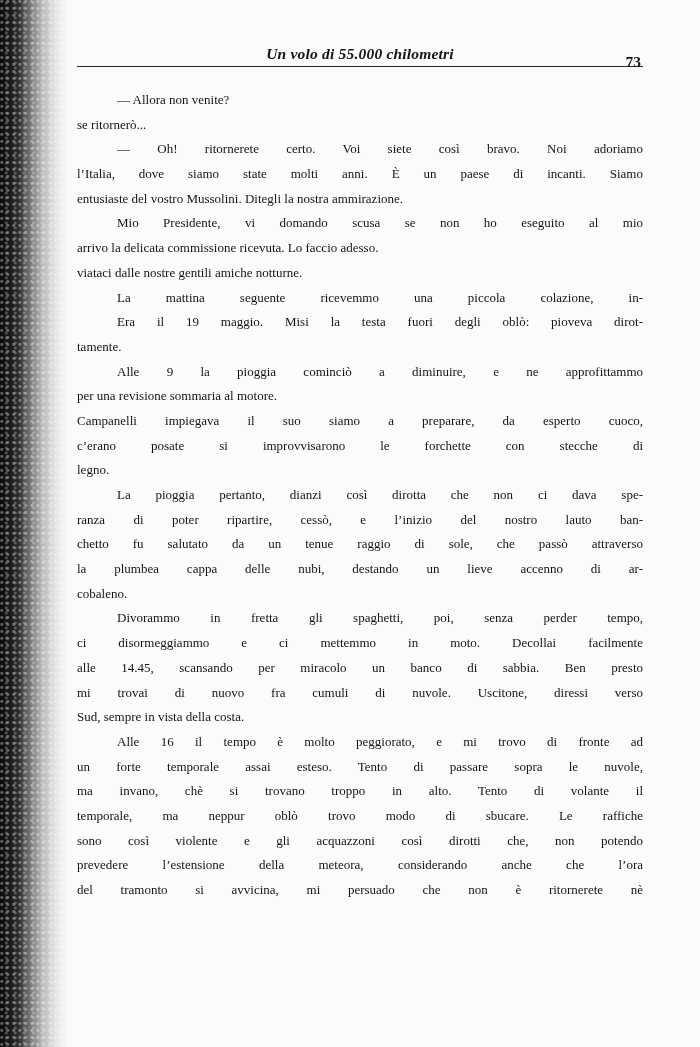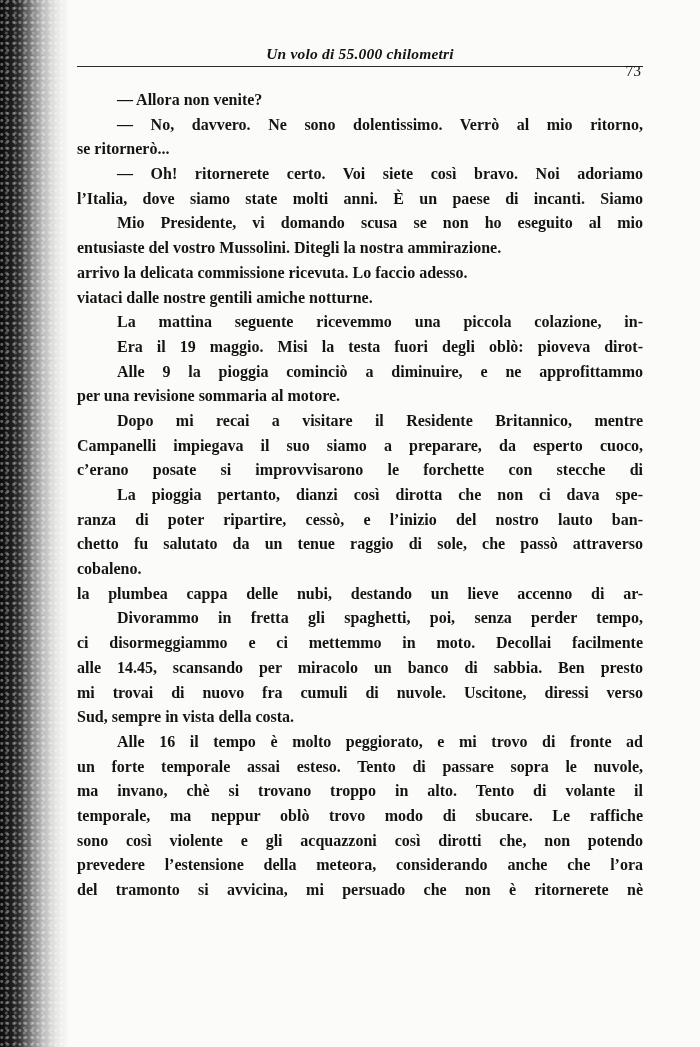--- a/index.html
+++ b/index.html
@@ -28,27 +28,27 @@
   .running-head {
     position: absolute; top: 44px; left: 0; width: 566px; height: 22px;
     border-bottom: 1.5px solid #2a2a2a;
   }
   .running-title {
     position: absolute; left: 0; width: 566px; top: 1px; text-align: center;
     font-family: "Liberation Serif", serif; font-style: italic; font-weight: bold;
     font-size: 15.5px; letter-spacing: 0.2px;
   }
   .page-number {
-    position: absolute; right: 2px; top: 18px;
-    font-family: "Liberation Serif", serif; font-weight: normal; font-size: 15.5px;
+    position: absolute; right: 2px; top: 9px;
+    font-family: "Liberation Serif", serif; font-weight: bold; font-size: 15.5px;
   }
   .body-text {
     position: absolute; top: 88px; left: 0; width: 566px;
-    font-family: "Liberation Serif", serif; font-weight: bold;
-    font-size: 16px; line-height: 24.7px;
+    font-family: "Liberation Serif", serif; font-weight: normal;
+    font-size: 13px; line-height: 24.7px;
   }
   .line {
     display: block; height: 24.7px; white-space: nowrap;
     text-align: justify; text-align-last: justify;
   }
   .line.indent { padding-left: 40px; }
   .line.last { text-align-last: left; }
 </style>
 </head>
 <body>
@@ -56,40 +56,40 @@
 <div class="binding"></div>
 
 <div class="page">
   <div class="running-head">
     <div class="running-title">Un volo di 55.000 chilometri</div>
     <div class="page-number">73</div>
   </div>
 
   <div class="body-text" id="body-text">
       <span class="line indent last">— Allora non venite?</span>
-      <span class="line indent">— No, davvero. Ne sono dolentissimo. Verrò al mio ritorno,</span>
       <span class="line last">se ritornerò...</span>
       <span class="line indent">— Oh! ritornerete certo. Voi siete così bravo. Noi adoriamo</span>
       <span class="line">l’Italia, dove siamo state molti anni. È un paese di incanti. Siamo</span>
+      <span class="line last">entusiaste del vostro Mussolini. Ditegli la nostra ammirazione.</span>
       <span class="line indent">Mio Presidente, vi domando scusa se non ho eseguito al mio</span>
-      <span class="line last">entusiaste del vostro Mussolini. Ditegli la nostra ammirazione.</span>
       <span class="line last">arrivo la delicata commissione ricevuta. Lo faccio adesso.</span>
       <span class="line last">viataci dalle nostre gentili amiche notturne.</span>
       <span class="line indent">La mattina seguente ricevemmo una piccola colazione, in-</span>
       <span class="line indent">Era il 19 maggio. Misi la testa fuori degli oblò: pioveva dirot-</span>
+      <span class="line last">tamente.</span>
       <span class="line indent">Alle 9 la pioggia cominciò a diminuire, e ne approfittammo</span>
       <span class="line last">per una revisione sommaria al motore.</span>
-      <span class="line indent">Dopo mi recai a visitare il Residente Britannico, mentre</span>
       <span class="line">Campanelli impiegava il suo siamo a preparare, da esperto cuoco,</span>
       <span class="line">c’erano posate si improvvisarono le forchette con stecche di</span>
+      <span class="line last">legno.</span>
       <span class="line indent">La pioggia pertanto, dianzi così dirotta che non ci dava spe-</span>
       <span class="line">ranza di poter ripartire, cessò, e l’inizio del nostro lauto ban-</span>
       <span class="line">chetto fu salutato da un tenue raggio di sole, che passò attraverso</span>
+      <span class="line">la plumbea cappa delle nubi, destando un lieve accenno di ar-</span>
       <span class="line last">cobaleno.</span>
-      <span class="line">la plumbea cappa delle nubi, destando un lieve accenno di ar-</span>
       <span class="line indent">Divorammo in fretta gli spaghetti, poi, senza perder tempo,</span>
       <span class="line">ci disormeggiammo e ci mettemmo in moto. Decollai facilmente</span>
       <span class="line">alle 14.45, scansando per miracolo un banco di sabbia. Ben presto</span>
       <span class="line">mi trovai di nuovo fra cumuli di nuvole. Uscitone, diressi verso</span>
       <span class="line last">Sud, sempre in vista della costa.</span>
       <span class="line indent">Alle 16 il tempo è molto peggiorato, e mi trovo di fronte ad</span>
       <span class="line">un forte temporale assai esteso. Tento di passare sopra le nuvole,</span>
       <span class="line">ma invano, chè si trovano troppo in alto. Tento di volante il</span>
       <span class="line">temporale, ma neppur oblò trovo modo di sbucare. Le raffiche</span>
       <span class="line">sono così violente e gli acquazzoni così dirotti che, non potendo</span>

